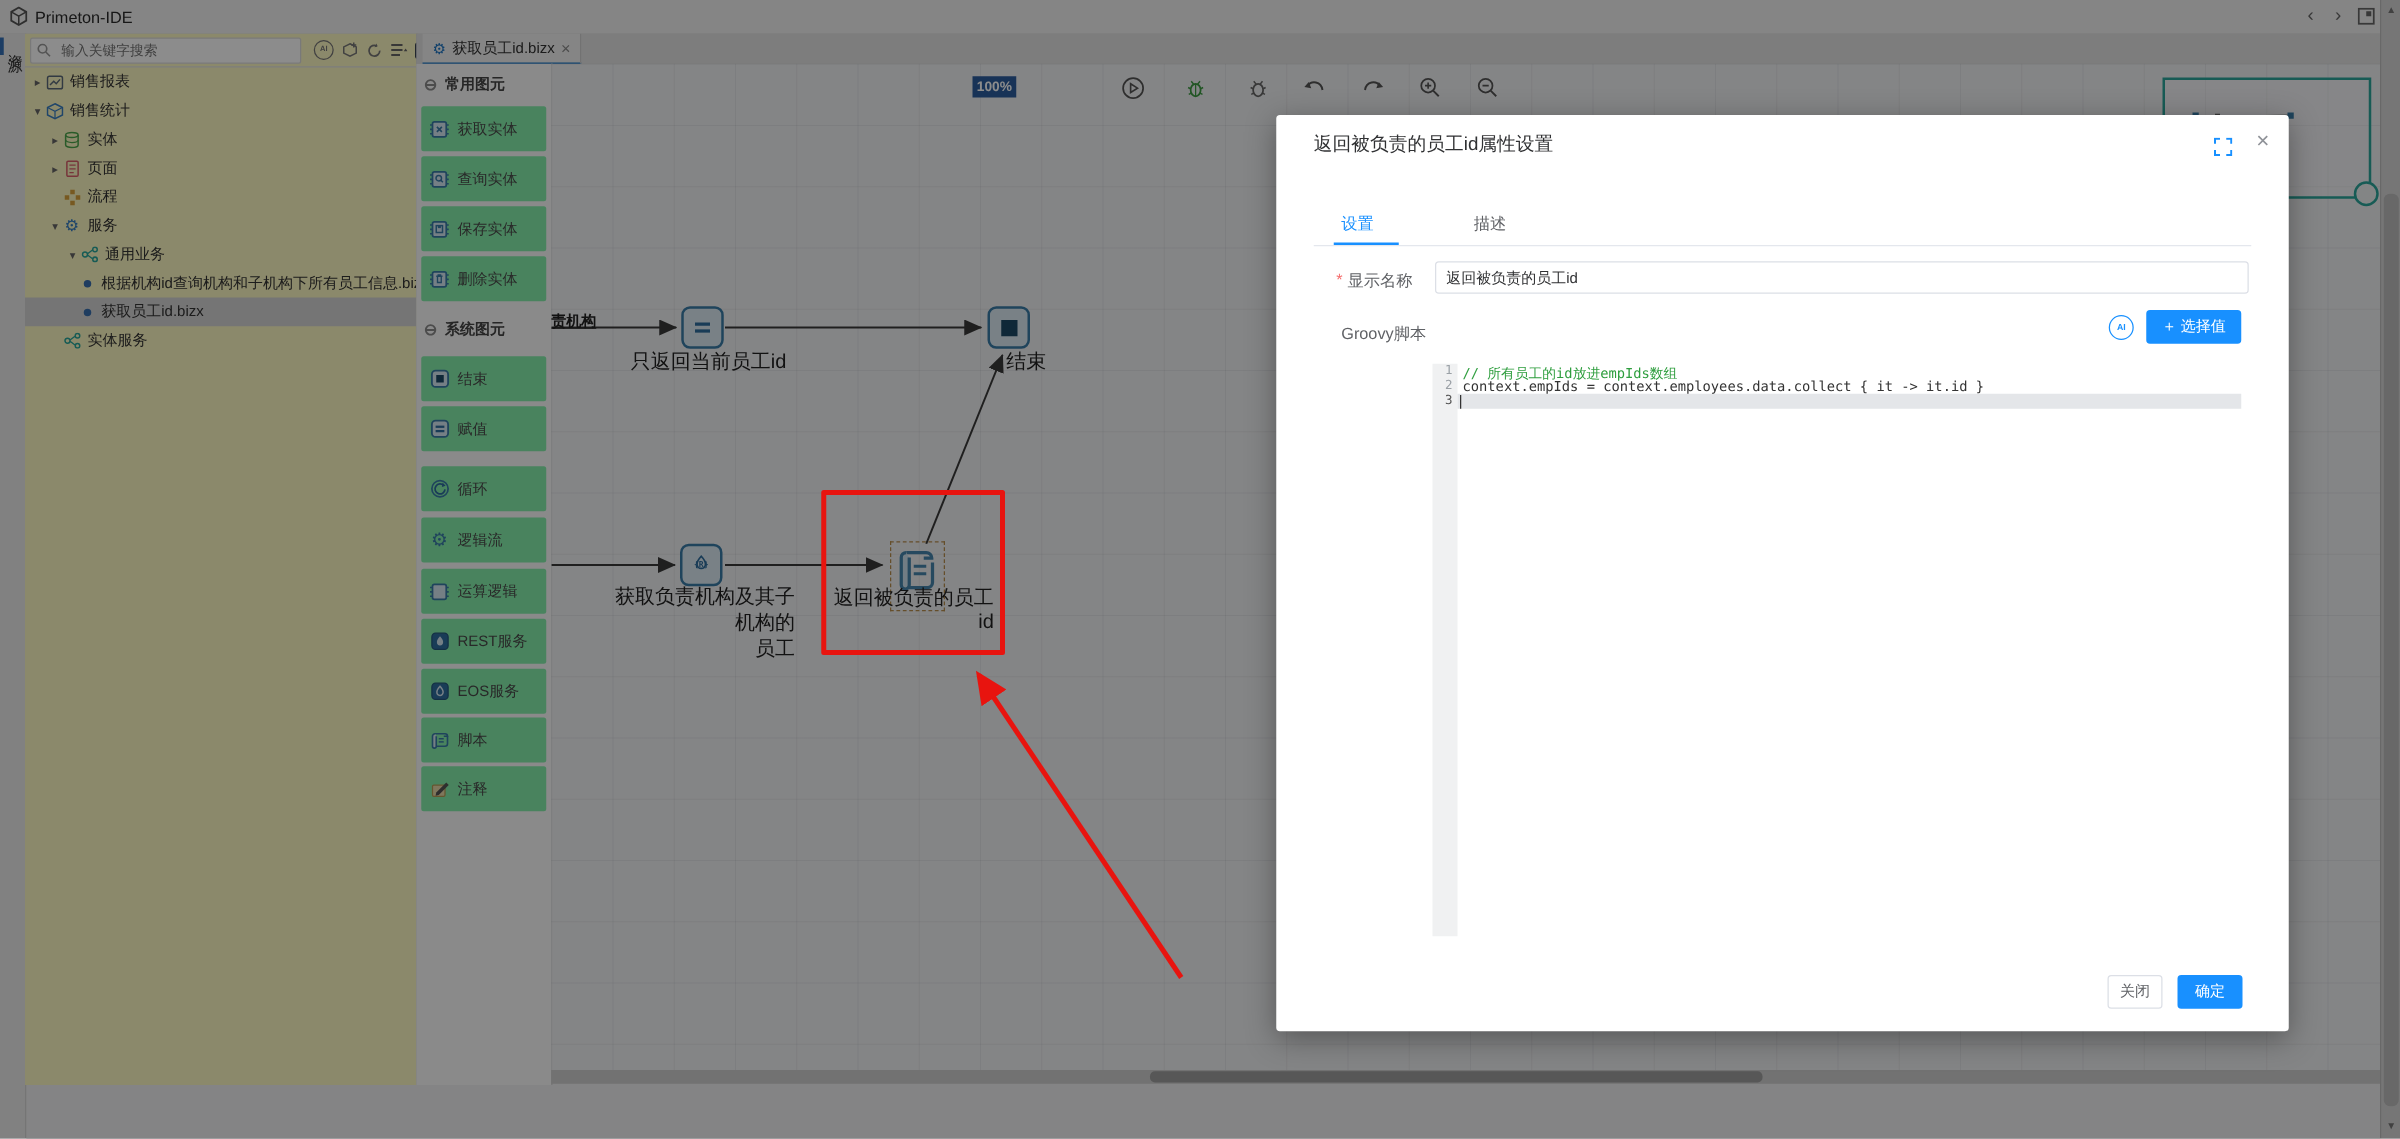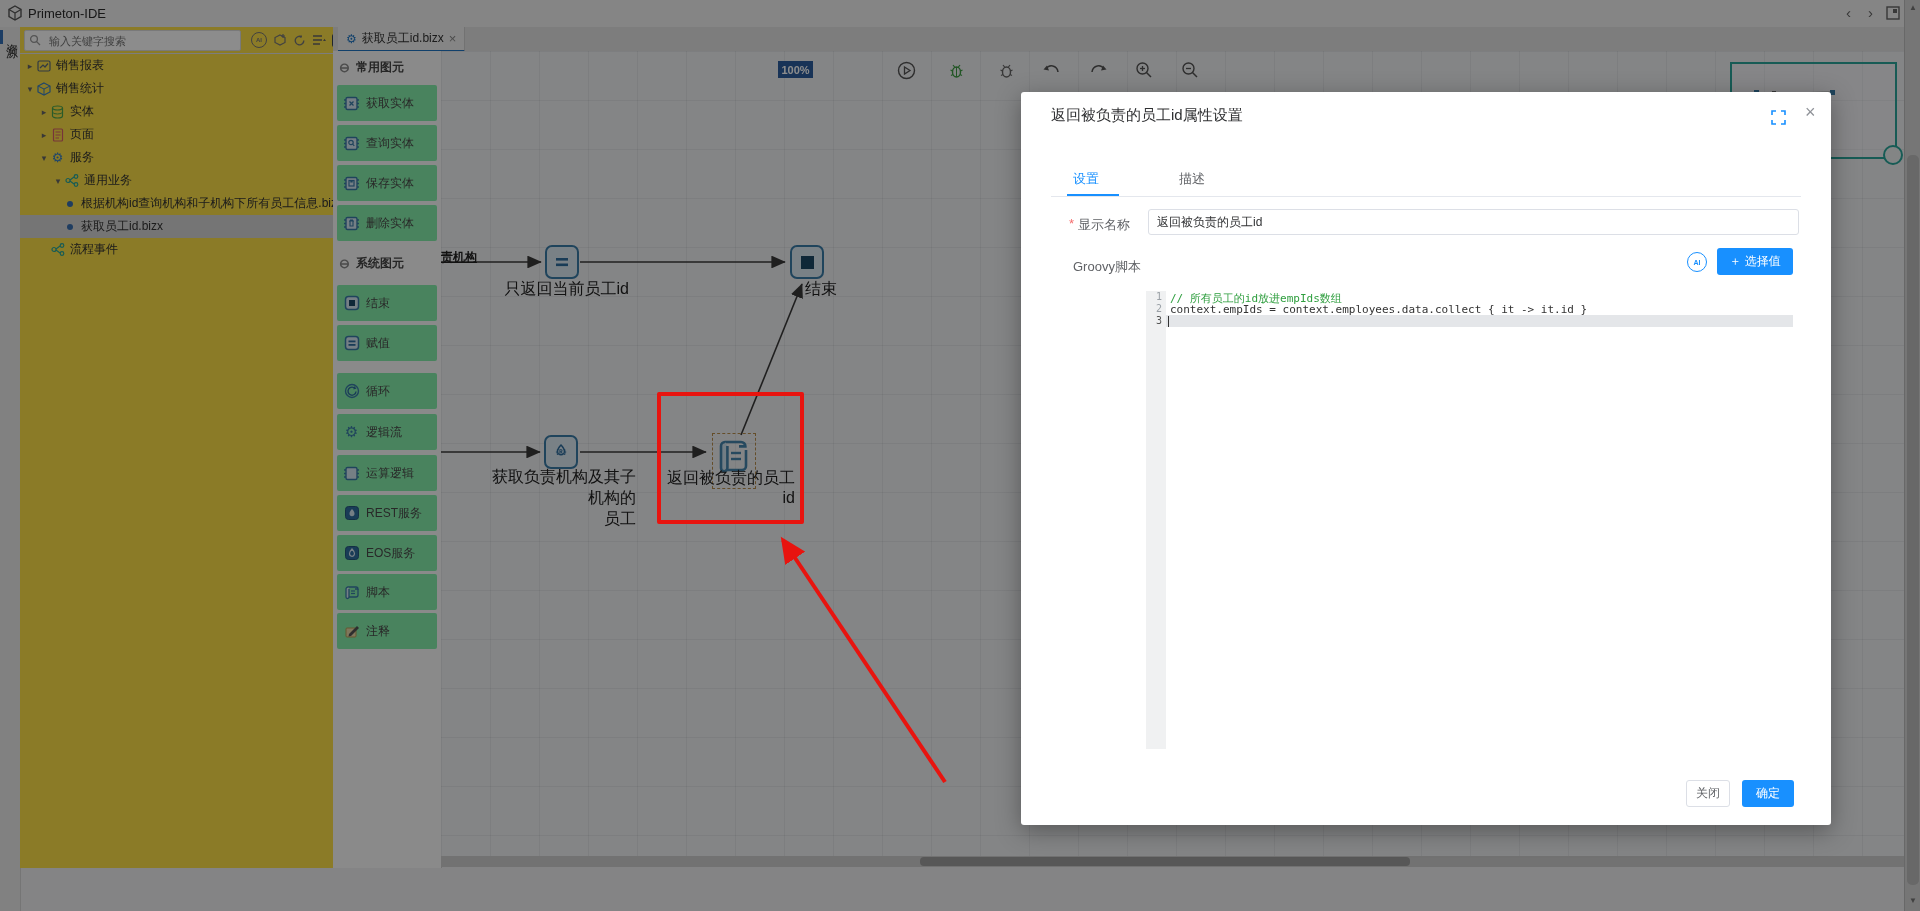--- a/index.html
+++ b/index.html
@@ -8,21 +8,21 @@
   .abs{position:absolute;}
   
   #titlebar{left:0;top:0;width:1920px;height:27px;background:#f2f2f2;border-bottom:1px solid #d2d2d2;}
   #titlebar .app-title{position:absolute;left:28px;top:6px;font-size:13px;color:#2b2b2b;}
   .tb-right{position:absolute;top:4px;color:#666;font-size:15px;}
   
   #leftrail{left:0;top:27px;width:20px;height:884px;background:#ececec;border-right:1px solid #d6d6d6;}
   #rail-tab{position:absolute;left:0;top:3px;width:20px;padding:4px 0;border-left:3px solid #3470b7;
             writing-mode:vertical-lr;letter-spacing:3px;font-size:12px;color:#333;text-align:center;}
   
-  #explorer{left:20px;top:27px;width:313px;height:841px;background:#fde047;border-right:1px solid #c9c9c9;}
+  #explorer{left:20px;top:27px;width:313px;height:841px;background:#fef9c3;border-right:1px solid #c9c9c9;}
   #searchrow{position:absolute;left:0;top:0;width:313px;height:26px;border-bottom:1px solid #e3e3e3;}
   #searchbox{position:absolute;left:4px;top:3px;width:215px;height:19px;background:#fff;border:1px solid #ddd;border-radius:2px;}
   #searchbox input{position:absolute;left:22px;top:1px;width:185px;height:15px;border:none;outline:none;font-size:11px;color:#999;background:transparent;font-family:"Liberation Sans",sans-serif;}
   .sr-icons{position:absolute;top:5px;display:flex;gap:6px;align-items:center;}
   .tree{position:absolute;left:0;top:27px;width:313px;}
   .trow{height:23px;display:flex;align-items:center;white-space:nowrap;overflow:hidden;cursor:default;}
   .trow.sel{background:#d6d6d6;}
   .tarrow{width:12px;font-size:9px;color:#666;text-align:center;flex:none;}
   .ticon{width:15px;height:15px;margin-right:5px;flex:none;display:inline-flex;align-items:center;justify-content:center;}
   .tlabel{font-size:12px;color:#333;overflow:hidden;text-overflow:clip;}
@@ -204,20 +204,32 @@
             <svg width="12" height="14" viewBox="0 0 12 14">
               <rect x="1.5" y="1" width="9" height="12" rx="1" fill="none" stroke="#d9606a" stroke-width="1.2"></rect>
               <line x1="3.5" y1="4" x2="8.5" y2="4" stroke="#d9606a" stroke-width="1"></line>
               <line x1="3.5" y1="7" x2="8.5" y2="7" stroke="#d9606a" stroke-width="1"></line>
               <line x1="3.5" y1="10" x2="7" y2="10" stroke="#d9606a" stroke-width="1"></line>
             </svg>
           </span>
         <span class="tlabel">页面</span>
       </div>
       <div class="trow" style="padding-left:18px">
+        <span class="tarrow"></span>
+        <span class="ticon">
+            <svg width="14" height="14" viewBox="0 0 14 14">
+              <rect x="5.2" y="0.8" width="3.6" height="3.6" fill="#d9a23c"></rect>
+              <rect x="5.2" y="9.6" width="3.6" height="3.6" fill="#d9a23c"></rect>
+              <rect x="0.8" y="5.2" width="3.6" height="3.6" fill="#d9a23c"></rect>
+              <rect x="9.6" y="5.2" width="3.6" height="3.6" fill="#d9a23c"></rect>
+            </svg>
+          </span>
+        <span class="tlabel">流程</span>
+      </div>
+      <div class="trow" style="padding-left:18px">
         <span class="tarrow">▾</span>
         <span class="ticon" style="color:#3a7fc1;font-size:13px">⚙</span>
         <span class="tlabel">服务</span>
       </div>
       <div class="trow" style="padding-left:32px">
         <span class="tarrow">▾</span>
         <span class="ticon">
             <svg width="14" height="13" viewBox="0 0 14 13">
               <circle cx="3" cy="6.5" r="2" fill="none" stroke="#2aa79b" stroke-width="1.2"></circle>
               <circle cx="11" cy="2.5" r="1.8" fill="none" stroke="#2aa79b" stroke-width="1.2"></circle>
@@ -238,21 +250,21 @@
       <div class="trow" style="padding-left:18px">
         <span class="tarrow"></span>
         <span class="ticon">
             <svg width="14" height="13" viewBox="0 0 14 13">
               <circle cx="3" cy="6.5" r="2" fill="none" stroke="#2aa79b" stroke-width="1.2"></circle>
               <circle cx="11" cy="2.5" r="1.8" fill="none" stroke="#2aa79b" stroke-width="1.2"></circle>
               <circle cx="11" cy="10.5" r="1.8" fill="none" stroke="#2aa79b" stroke-width="1.2"></circle>
               <path d="M5 6 L9 3 M5 7 L9 10" stroke="#2aa79b" stroke-width="1.1"></path>
             </svg>
           </span>
-        <span class="tlabel">流程事件</span>
+        <span class="tlabel">实体服务</span>
       </div>
     </div>
   </div>
 
   <div id="tabbar" class="abs">
     <div id="tab-active">
       <span class="tab-gear">⚙</span>
       <span>获取员工id.bizx</span>
       <span class="tab-close">×</span>
     </div>

